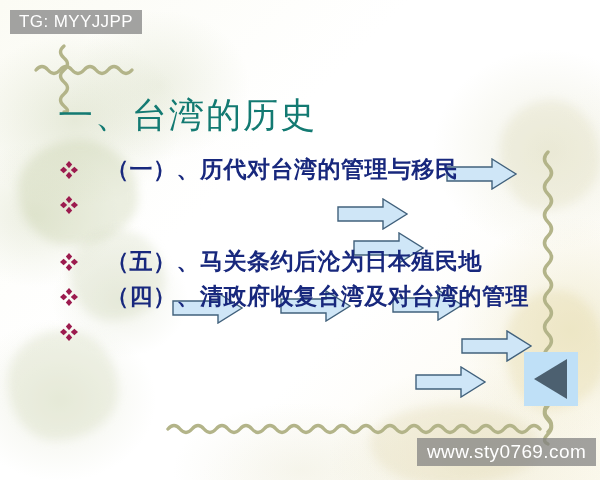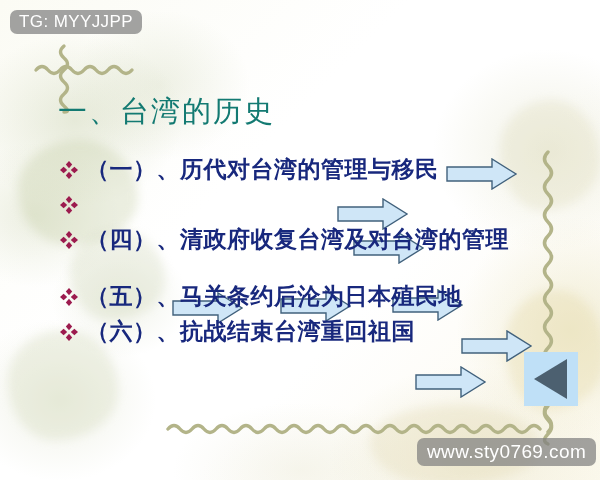--- a/index.html
+++ b/index.html
@@ -46,21 +46,21 @@
 
   
   .squiggle { position: absolute; }
   .squiggle svg { display: block; overflow: visible; }
 
   
   .slide-title {
     position: absolute;
     left: 58px;
     top: 92px;
-    font-size: 29px;
+    font-size: 35px;
     letter-spacing: 2px;
     color: #137a72;
     font-family: "Liberation Serif", "DejaVu Serif", serif;
     font-weight: normal;
     white-space: nowrap;
   }
 
   
   .bullet-list {
     position: absolute;
@@ -86,20 +86,21 @@
   }
   .bullet-mark svg { display: block; }
 
   .bullet-text {
     font-size: 23px;
     color: #18287d;
     font-family: "Liberation Serif", "DejaVu Serif", serif;
     font-weight: bold;
     letter-spacing: 0.5px;
     line-height: 1;
+    margin-left: 20px;
   }
 
   
   .block-arrow {
     position: absolute;
     pointer-events: none;
   }
   .block-arrow svg { display: block; }
 
   
@@ -125,21 +126,20 @@
 
   
   .watermark {
     position: absolute;
     background: rgba(128,128,128,0.72);
     color: #ffffff;
     font-family: "Liberation Sans", sans-serif;
     letter-spacing: 0.4px;
     display: flex;
     align-items: center;
-    border-radius: 7px;
   }
   .wm-top {
     left: 10px;
     top: 10px;
     height: 24px;
     padding: 0 9px;
     font-size: 17px;
   }
   .wm-bottom {
     left: 417px;
@@ -268,60 +268,59 @@
             <path d="M11,2 L14.2,5.6 L11,9.2 L7.8,5.6 Z"></path>
             <path d="M11,12.8 L14.2,16.4 L11,20 L7.8,16.4 Z"></path>
             <path d="M2,11 L5.6,7.8 L9.2,11 L5.6,14.2 Z"></path>
             <path d="M12.8,11 L16.4,7.8 L20,11 L16.4,14.2 Z"></path>
           </g>
         </svg>
       </span>
     </div>
 
 
+    <div class="bullet-row gap">
+      <span class="bullet-mark">
+        <svg width="22" height="22" viewBox="0 0 22 22">
+          <g fill="#9c1b4e">
+            <path d="M11,2 L14.2,5.6 L11,9.2 L7.8,5.6 Z"></path>
+            <path d="M11,12.8 L14.2,16.4 L11,20 L7.8,16.4 Z"></path>
+            <path d="M2,11 L5.6,7.8 L9.2,11 L5.6,14.2 Z"></path>
+            <path d="M12.8,11 L16.4,7.8 L20,11 L16.4,14.2 Z"></path>
+          </g>
+        </svg>
+      </span>
+      <span class="bullet-text">（五）、马关条约后沦为日本殖民地</span>
+    </div>
+
     <div class="bullet-row">
       <span class="bullet-mark">
         <svg width="22" height="22" viewBox="0 0 22 22">
           <g fill="#9c1b4e">
             <path d="M11,2 L14.2,5.6 L11,9.2 L7.8,5.6 Z"></path>
             <path d="M11,12.8 L14.2,16.4 L11,20 L7.8,16.4 Z"></path>
             <path d="M2,11 L5.6,7.8 L9.2,11 L5.6,14.2 Z"></path>
             <path d="M12.8,11 L16.4,7.8 L20,11 L16.4,14.2 Z"></path>
           </g>
         </svg>
       </span>
       <span class="bullet-text">（四）、清政府收复台湾及对台湾的管理</span>
     </div>
 
-    <div class="bullet-row gap">
-      <span class="bullet-mark">
-        <svg width="22" height="22" viewBox="0 0 22 22">
-          <g fill="#9c1b4e">
-            <path d="M11,2 L14.2,5.6 L11,9.2 L7.8,5.6 Z"></path>
-            <path d="M11,12.8 L14.2,16.4 L11,20 L7.8,16.4 Z"></path>
-            <path d="M2,11 L5.6,7.8 L9.2,11 L5.6,14.2 Z"></path>
-            <path d="M12.8,11 L16.4,7.8 L20,11 L16.4,14.2 Z"></path>
-          </g>
-        </svg>
-      </span>
-      <span class="bullet-text">（五）、马关条约后沦为日本殖民地</span>
-    </div>
-
     <div class="bullet-row">
       <span class="bullet-mark">
         <svg width="22" height="22" viewBox="0 0 22 22">
           <g fill="#9c1b4e">
             <path d="M11,2 L14.2,5.6 L11,9.2 L7.8,5.6 Z"></path>
             <path d="M11,12.8 L14.2,16.4 L11,20 L7.8,16.4 Z"></path>
             <path d="M2,11 L5.6,7.8 L9.2,11 L5.6,14.2 Z"></path>
             <path d="M12.8,11 L16.4,7.8 L20,11 L16.4,14.2 Z"></path>
           </g>
         </svg>
       </span>
-      <span class="bullet-text">（六）、抗战结束台湾重回祖国</span>
     </div>
 
   </div>
 
   <div class="nav-back">
     <div class="tri"></div>
   </div>
 
   <div class="watermark wm-top">TG: MYYJJPP</div>
 

